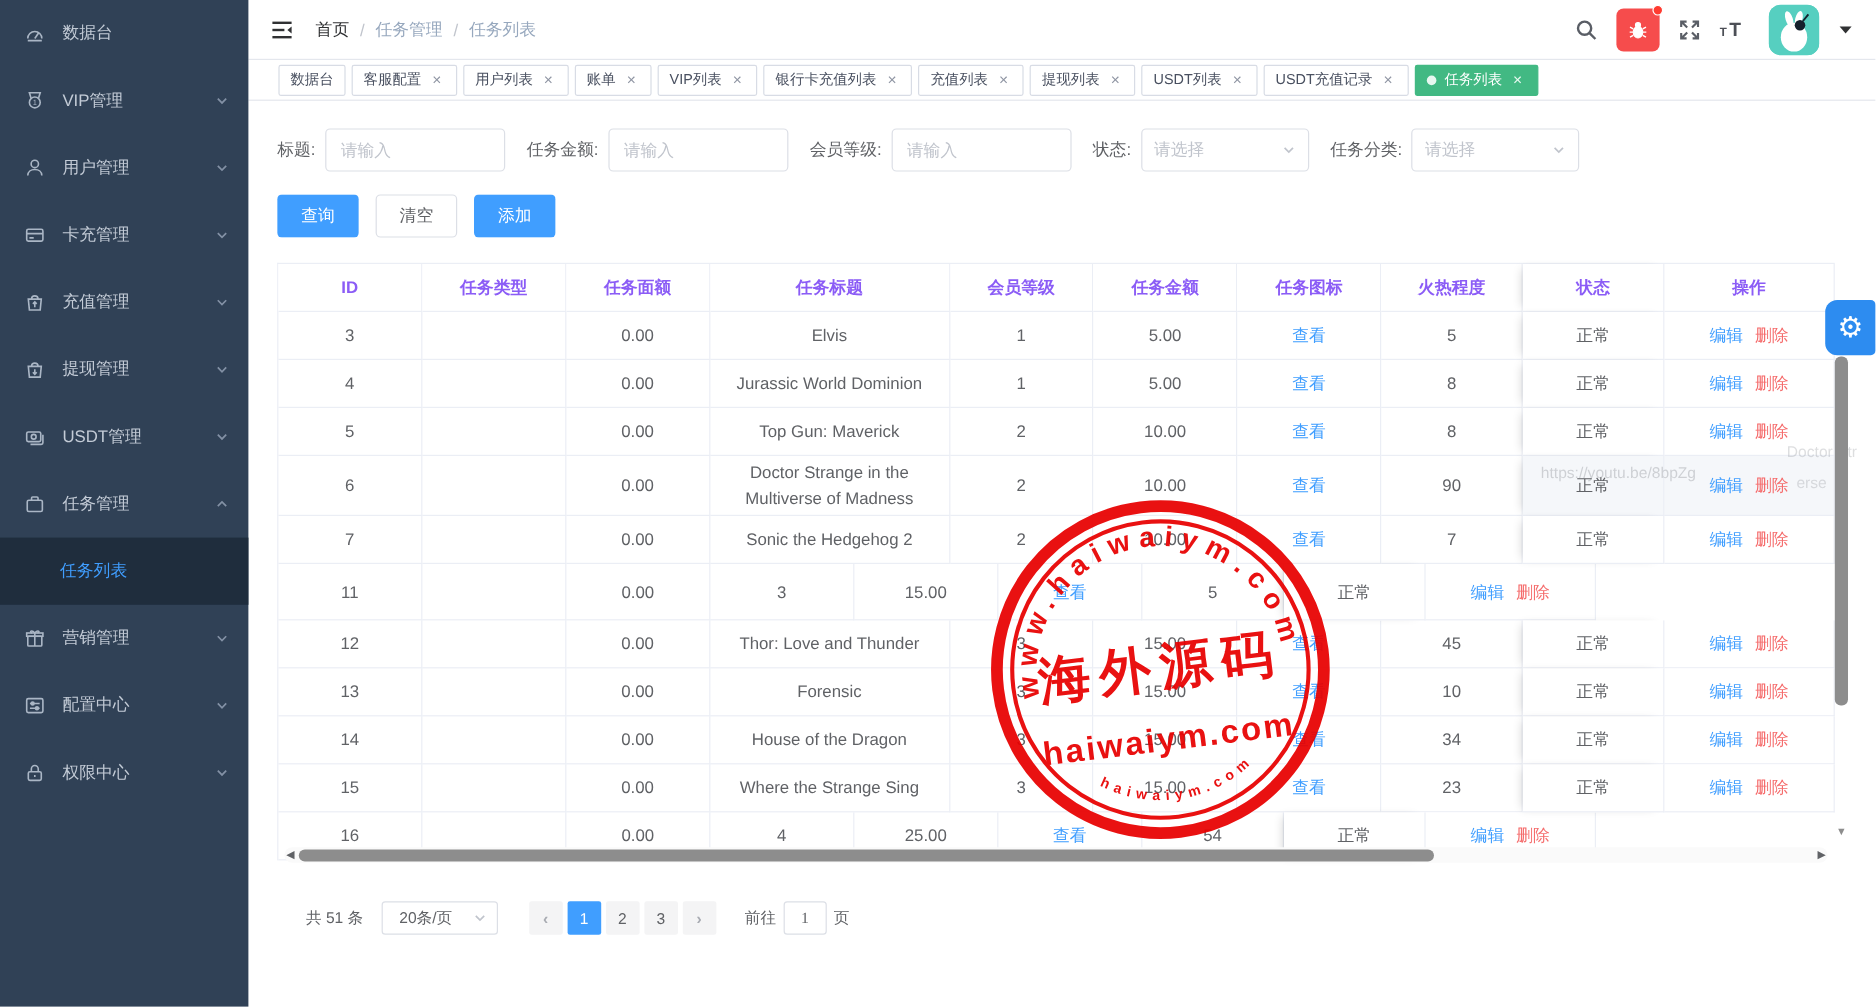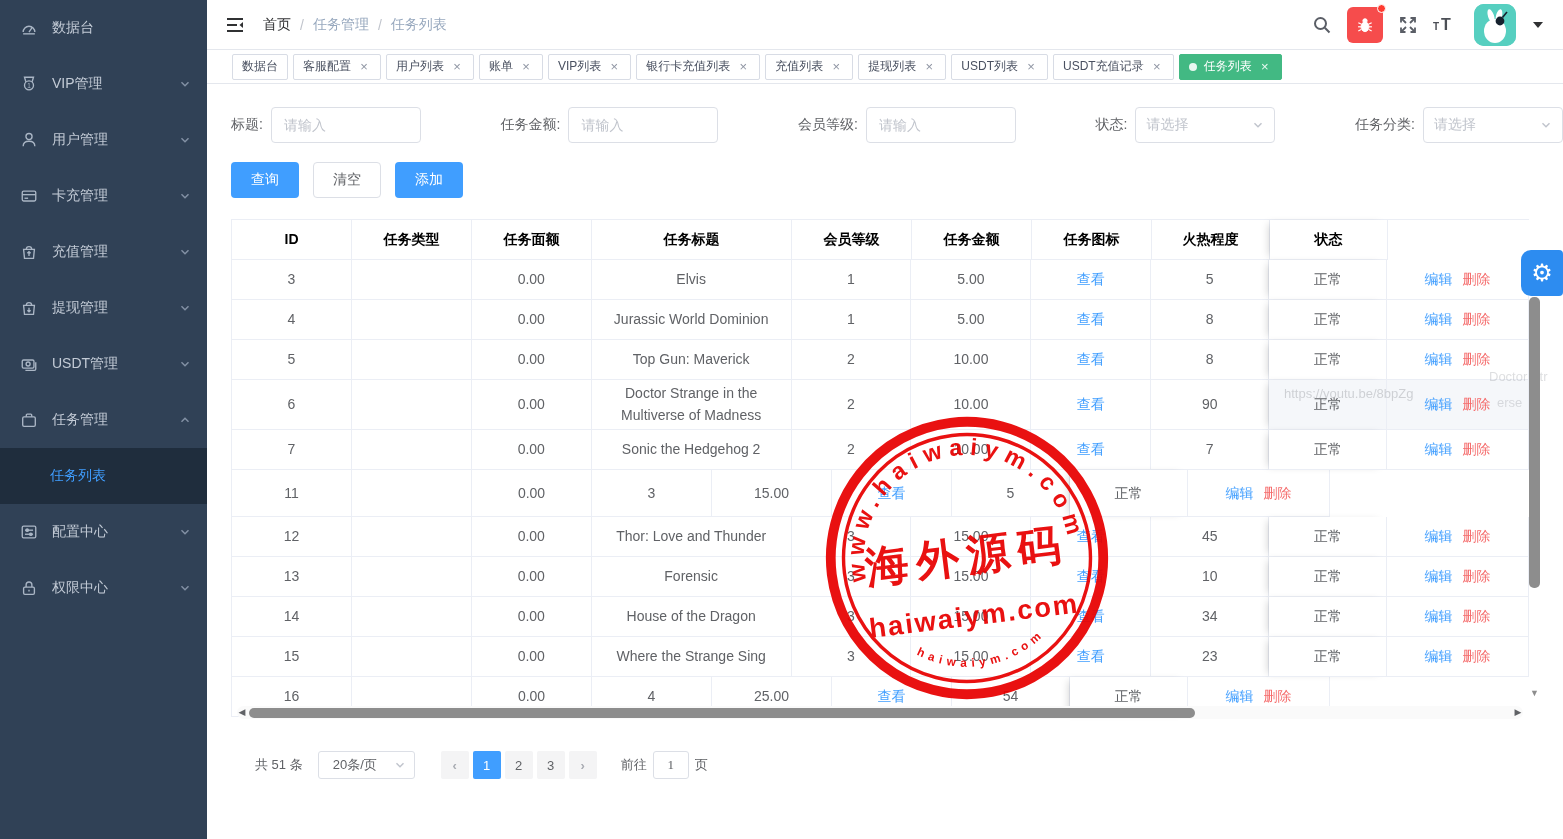--- a/index.html
+++ b/index.html
@@ -34,38 +34,38 @@
 
   
   .tabbar { height:34px; border-bottom:1px solid #e4e7ed; display:flex; align-items:center; gap:5px; padding:0 0 0 25px; background:#fff; }
   .tab { height:26px; display:inline-flex; align-items:center; padding:0 9px; border:1px solid #d8dce5; background:#fff; color:#495060; font-size:12px; cursor:pointer; border-radius:2px; white-space:nowrap; }
   .tab .tclose { margin-left:6px; color:#8f95a3; font-size:13px; line-height:1; border-radius:50%; width:14px; height:14px; text-align:center; }
   .tab.active { background:#42b983; border-color:#42b983; color:#fff; }
   .tab.active .tclose { color:#eafaf2; }
   .tdot { width:8px; height:8px; border-radius:50%; background:#e8f7f0; margin-right:7px; display:inline-block; }
 
   
-  .filters { display:flex; align-items:center; gap:18px; margin:23px 0 0 24px;justify-content:space-between; }
+  .filters { display:flex; align-items:center; gap:18px; margin:23px 0 0 24px; }
   .fgroup { display:flex; align-items:center; gap:8px; }
   .flabel { font-size:14px; color:#606266; }
   .finput { width:150px; height:36px; border:1px solid #dcdfe6; border-radius:4px; padding:0 12px; font-size:14px; color:#606266; outline:none; font-family:"Liberation Sans",sans-serif; }
   .finput::placeholder { color:#c0c4cc; }
   .fselect { width:140px; height:36px; border:1px solid #dcdfe6; border-radius:4px; padding:0 10px; font-size:14px; color:#c0c4cc; display:flex; align-items:center; justify-content:space-between; cursor:pointer; background:#fff; }
   .fselect .schev { color:#c0c4cc; display:inline-flex; }
 
   .btnrow { display:flex; gap:14px; margin:19px 0 0 24px; }
   .btn { height:36px; padding:0 19px; border-radius:4px; font-size:14px; cursor:pointer; border:1px solid transparent; font-family:"Liberation Sans",sans-serif; }
   .btn.primary { background:#409eff; color:#fff; }
   .btn.plain { background:#fff; color:#606266; border-color:#dcdfe6; }
 
   
   .tbl { margin:21px 0 0 24px; width:1298px; border:1px solid #ebeef5; border-right:none; border-bottom:none; font-size:14px; }
   .tr { display:flex; }
   .td, .th { border-right:1px solid #ebeef5; border-bottom:1px solid #ebeef5; display:flex; align-items:center; justify-content:center; text-align:center; color:#606266; padding:2px 8px; line-height:1.6; }
-  .th { color:#000000; font-weight:bold; height:40px; background:#fff; }
+  .th { color:#8b5cf6; font-weight:bold; height:40px; background:#fff; }
   .tr.body .td { min-height:40px; }
   .tr.tall .td { min-height:47px; }
   .link-blue { color:#409eff; cursor:pointer; text-decoration:none; }
   .link-red { color:#f56c6c; cursor:pointer; margin-left:10px; text-decoration:none; }
   .cell-status { box-shadow:-5px 0 8px -4px rgba(0,0,0,.18); position:relative; background:#fff; }
   .cell-ops { background:#fff; }
   .tr.hl .cell-status, .tr.hl .cell-ops { background:#f5f7fa; }
   .tr.hl .cell-status span, .tr.hl .cell-ops a { position:relative; z-index:3; }
   .ttl { word-break:break-word; }
 
@@ -209,20 +209,36 @@
         </span>
         <span class="mlabel">任务管理</span>
         <span class="mchev up">
           <svg width="12" height="12" viewBox="0 0 12 12" fill="none" stroke="currentColor" stroke-width="1.4">
             <polyline points="2.5,4.2 6,7.8 9.5,4.2"></polyline>
           </svg>
         </span>
       </div>
       <div class="submenu-item active">
         <span class="slabel">任务列表</span>
+      </div>
+      <div class="menu-item">
+        <span class="micon">
+          <svg viewBox="0 0 20 20" fill="none" stroke="currentColor" stroke-width="1.5">
+            <rect x="3.5" y="8" width="13" height="9" rx="1"></rect>
+            <rect x="2.5" y="5" width="15" height="3"></rect>
+            <line x1="10" y1="5" x2="10" y2="17"></line>
+            <path d="M10 5 C7 1.5 4.5 4 7.5 5 M10 5 C13 1.5 15.5 4 12.5 5"></path>
+          </svg>
+        </span>
+        <span class="mlabel">营销管理</span>
+        <span class="mchev">
+          <svg width="12" height="12" viewBox="0 0 12 12" fill="none" stroke="currentColor" stroke-width="1.4">
+            <polyline points="2.5,4.2 6,7.8 9.5,4.2"></polyline>
+          </svg>
+        </span>
       </div>
       <div class="menu-item">
         <span class="micon">
           <svg viewBox="0 0 20 20" fill="none" stroke="currentColor" stroke-width="1.5">
             <rect x="2.5" y="3.5" width="15" height="13" rx="1.5"></rect>
             <line x1="5.5" y1="8" x2="14.5" y2="8"></line>
             <circle cx="8" cy="8" r="1.3" fill="currentColor"></circle>
             <line x1="5.5" y1="12.5" x2="14.5" y2="12.5"></line>
             <circle cx="12" cy="12.5" r="1.3" fill="currentColor"></circle>
           </svg>
@@ -413,20 +429,21 @@
       <div class="tr head">
         <div class="th" style="width: 120px;">ID</div>
         <div class="th" style="width: 120px;">任务类型</div>
         <div class="th" style="width: 120px;">任务面额</div>
         <div class="th" style="width: 200px;">任务标题</div>
         <div class="th" style="width: 120px;">会员等级</div>
         <div class="th" style="width: 120px;">任务金额</div>
         <div class="th" style="width: 120px;">任务图标</div>
         <div class="th" style="width: 118px;">火热程度</div>
         <div class="th cell-status" style="width: 118px;">状态</div>
+        <div class="th" style="width: 142px;">操作</div>
       </div>
       <div class="tr body">
         <div class="td" style="width: 120px;">3</div>
         <div class="td" style="width: 120px;"></div>
         <div class="td" style="width: 120px;">0.00</div>
         <div class="td" style="width: 200px;">
           <span class="ttl">Elvis</span>
         </div>
         <div class="td" style="width: 120px;">1</div>
         <div class="td" style="width: 120px;">5.00</div>

